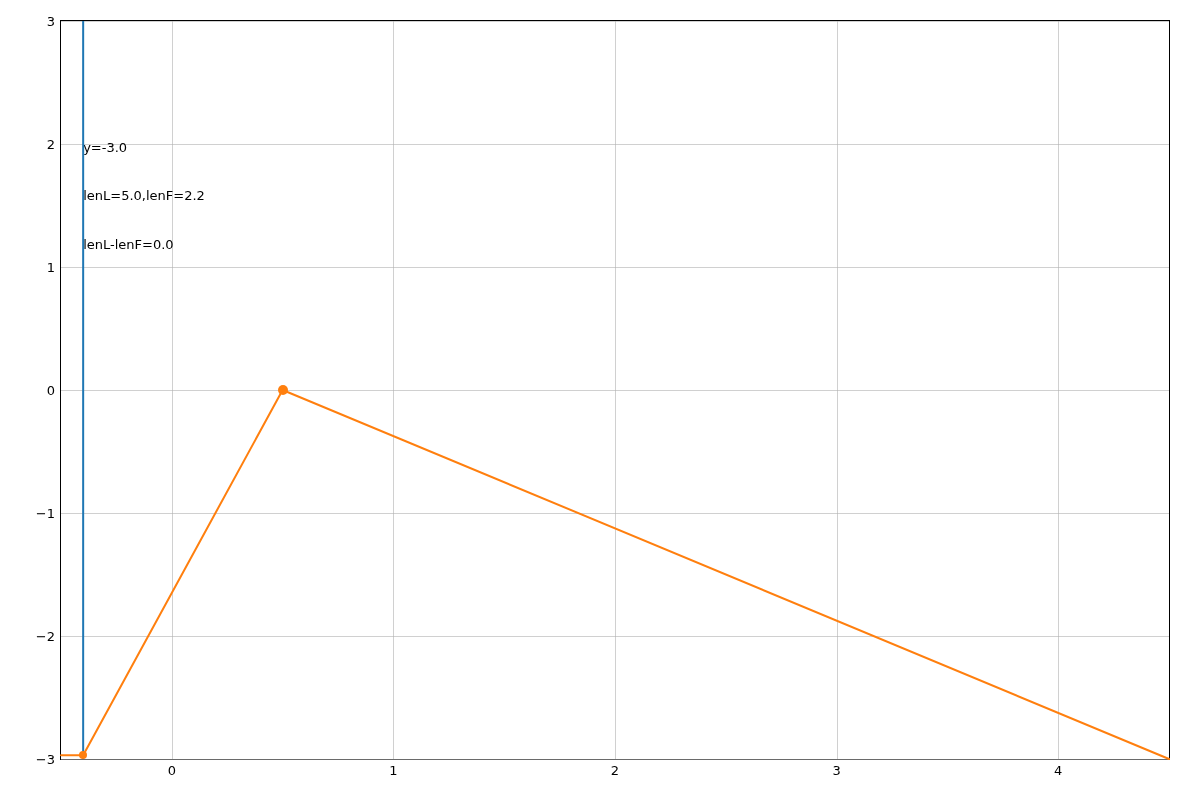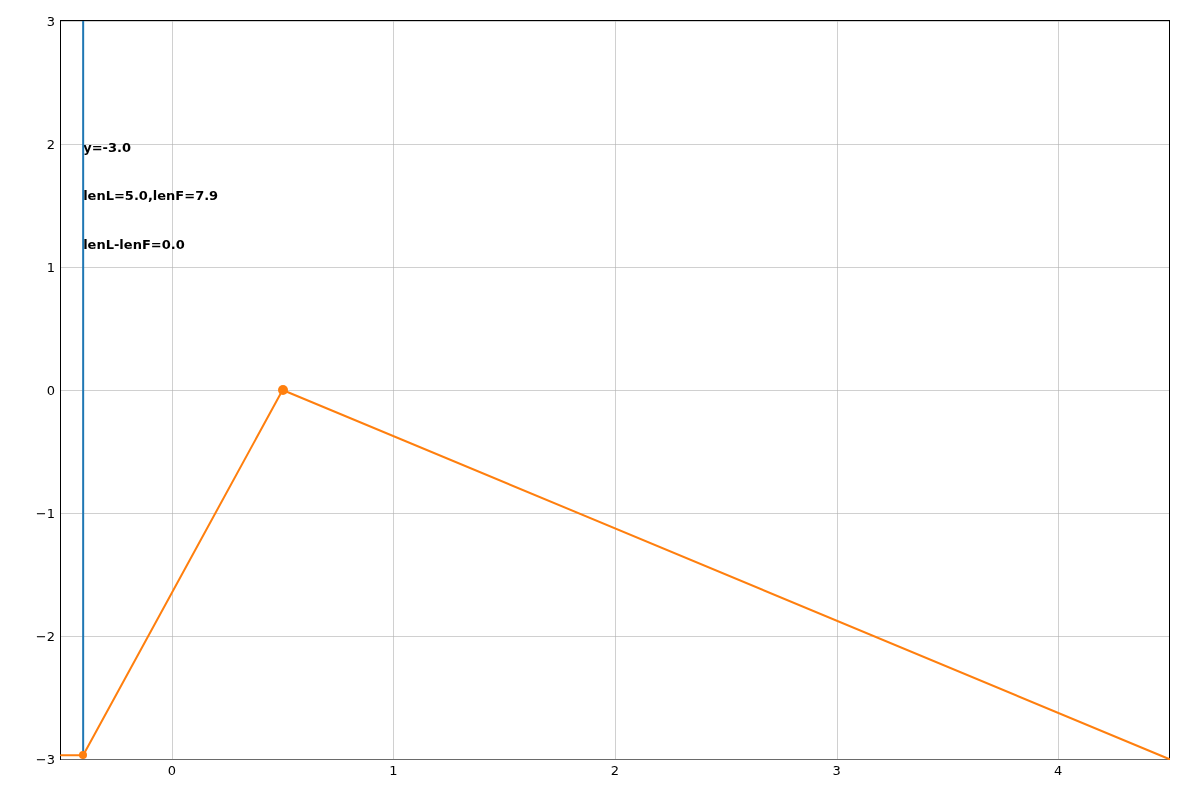--- a/index.html
+++ b/index.html
@@ -96,23 +96,23 @@
     <div class="tick-label tick-x" id="tx4" style="left: 997.2px;">4</div>
 
     <div class="tick-label tick-y" id="ty-3" style="top: 738px;">−3</div>
     <div class="tick-label tick-y" id="ty-2" style="top: 615px;">−2</div>
     <div class="tick-label tick-y" id="ty-1" style="top: 492px;">−1</div>
     <div class="tick-label tick-y" id="ty0" style="top: 369px;">0</div>
     <div class="tick-label tick-y" id="ty1" style="top: 246px;">1</div>
     <div class="tick-label tick-y" id="ty2" style="top: 123px;">2</div>
     <div class="tick-label tick-y" id="ty3" style="top: 0px;">3</div>
 
-    <div class="annotation" id="ann" style="left: 22.16px; top: 86.1px; font-weight: bold;">
+    <div class="annotation" id="ann" style="left: 22.16px; top: 86.1px;">
       <div>y=-3.0</div>
-      <div>lenL=5.0,lenF=7.9</div>
+      <div>lenL=5.0,lenF=2.2</div>
       <div>lenL-lenF=0.0</div>
     </div>
 
     <svg class="svg-plot" id="svgplot" preserveAspectRatio="none" viewBox="0 0 1108 738">
       <polyline id="series0" fill="none" stroke-linecap="butt" points="22.159999999999997,738 22.159999999999997,0" stroke="#1f77b4" stroke-width="2"></polyline>
       <polyline id="series1" fill="none" stroke-linecap="round" stroke-linejoin="round" points="0,734.31 22.159999999999997,734.31 221.60000000000002,369 1108,738" stroke="#ff7f0e" stroke-width="2"></polyline>
     </svg>
 
     <div class="marker" id="mk0" style="left: 22.16px; top: 734.31px; width: 8px; height: 8px; background: rgb(255, 127, 14);"></div>
     <div class="marker" id="mk1" style="left: 221.6px; top: 369px; width: 10px; height: 10px; background: rgb(255, 127, 14);"></div>

